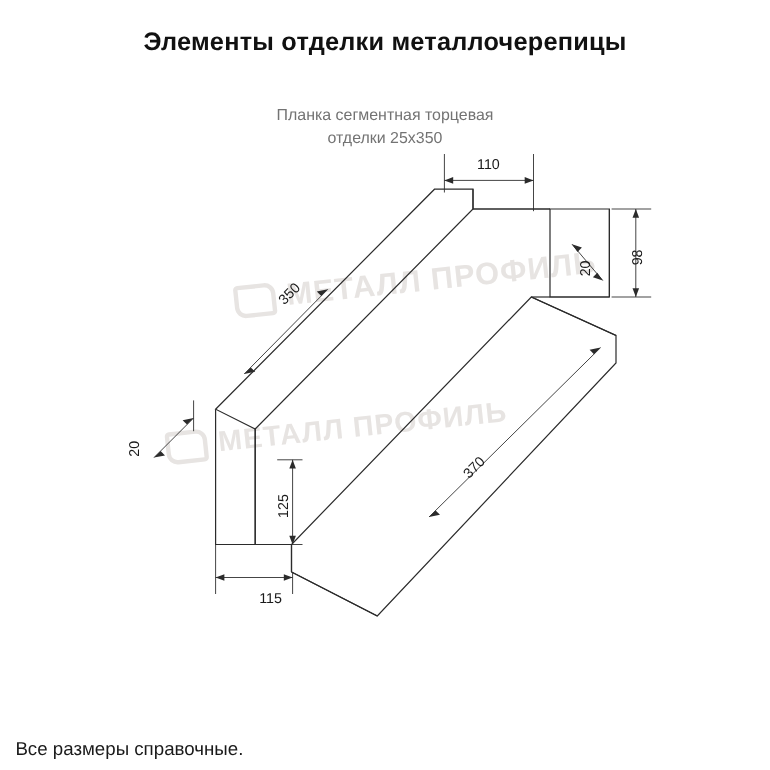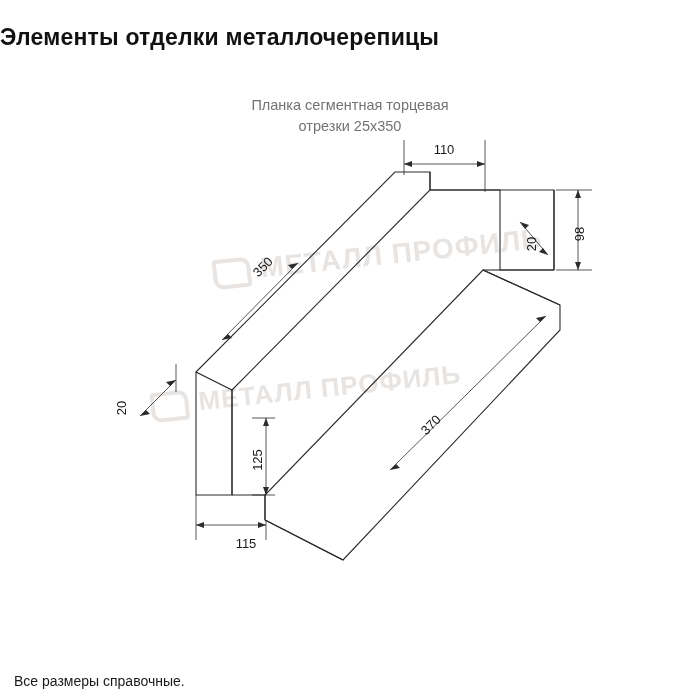--- a/index.html
+++ b/index.html
@@ -17,20 +17,21 @@
   }
   .page {
     position: absolute;
     inset: 0;
   }
   .title {
     position: absolute;
     top: 24px;
     left: 0;
     width: 700px;
+    text-align: center;
     font-size: 23px;
     font-weight: bold;
     letter-spacing: 0.2px;
     color: #111;
   }
   .subtitle {
     position: absolute;
     top: 95px;
     left: 0;
     width: 700px;
@@ -41,21 +42,21 @@
   }
   .drawing {
     position: absolute;
     top: 0;
     left: 0;
   }
   .footnotes {
     position: absolute;
     left: 14px;
     bottom: 10px;
-    font-size: 14px;
+    font-size: 17px;
     line-height: 18px;
     color: #1a1a1a;
     margin-top: 48px;
   }
   .watermark {
     position: absolute;
     pointer-events: none;
     user-select: none;
     color: #e7e4e2;
     font-weight: bold;
@@ -86,21 +87,21 @@
 </style>
 </head>
 <body>
 
 <div class="page">
 
   <div class="title">Элементы отделки металлочерепицы</div>
 
   <div class="subtitle">
     <div>Планка сегментная торцевая</div>
-    <div>отрезки 25х350</div>
+    <div>отделки 25х350</div>
   </div>
 
   <div class="watermark wm1">
     <span class="wm-mark"></span><span>МЕТАЛЛ ПРОФИЛЬ</span>
   </div>
   <div class="watermark wm2">
     <span class="wm-mark"></span><span>МЕТАЛЛ ПРОФИЛЬ</span>
   </div>
 
   <svg class="drawing" width="700" height="700" viewBox="0 0 700 700">

